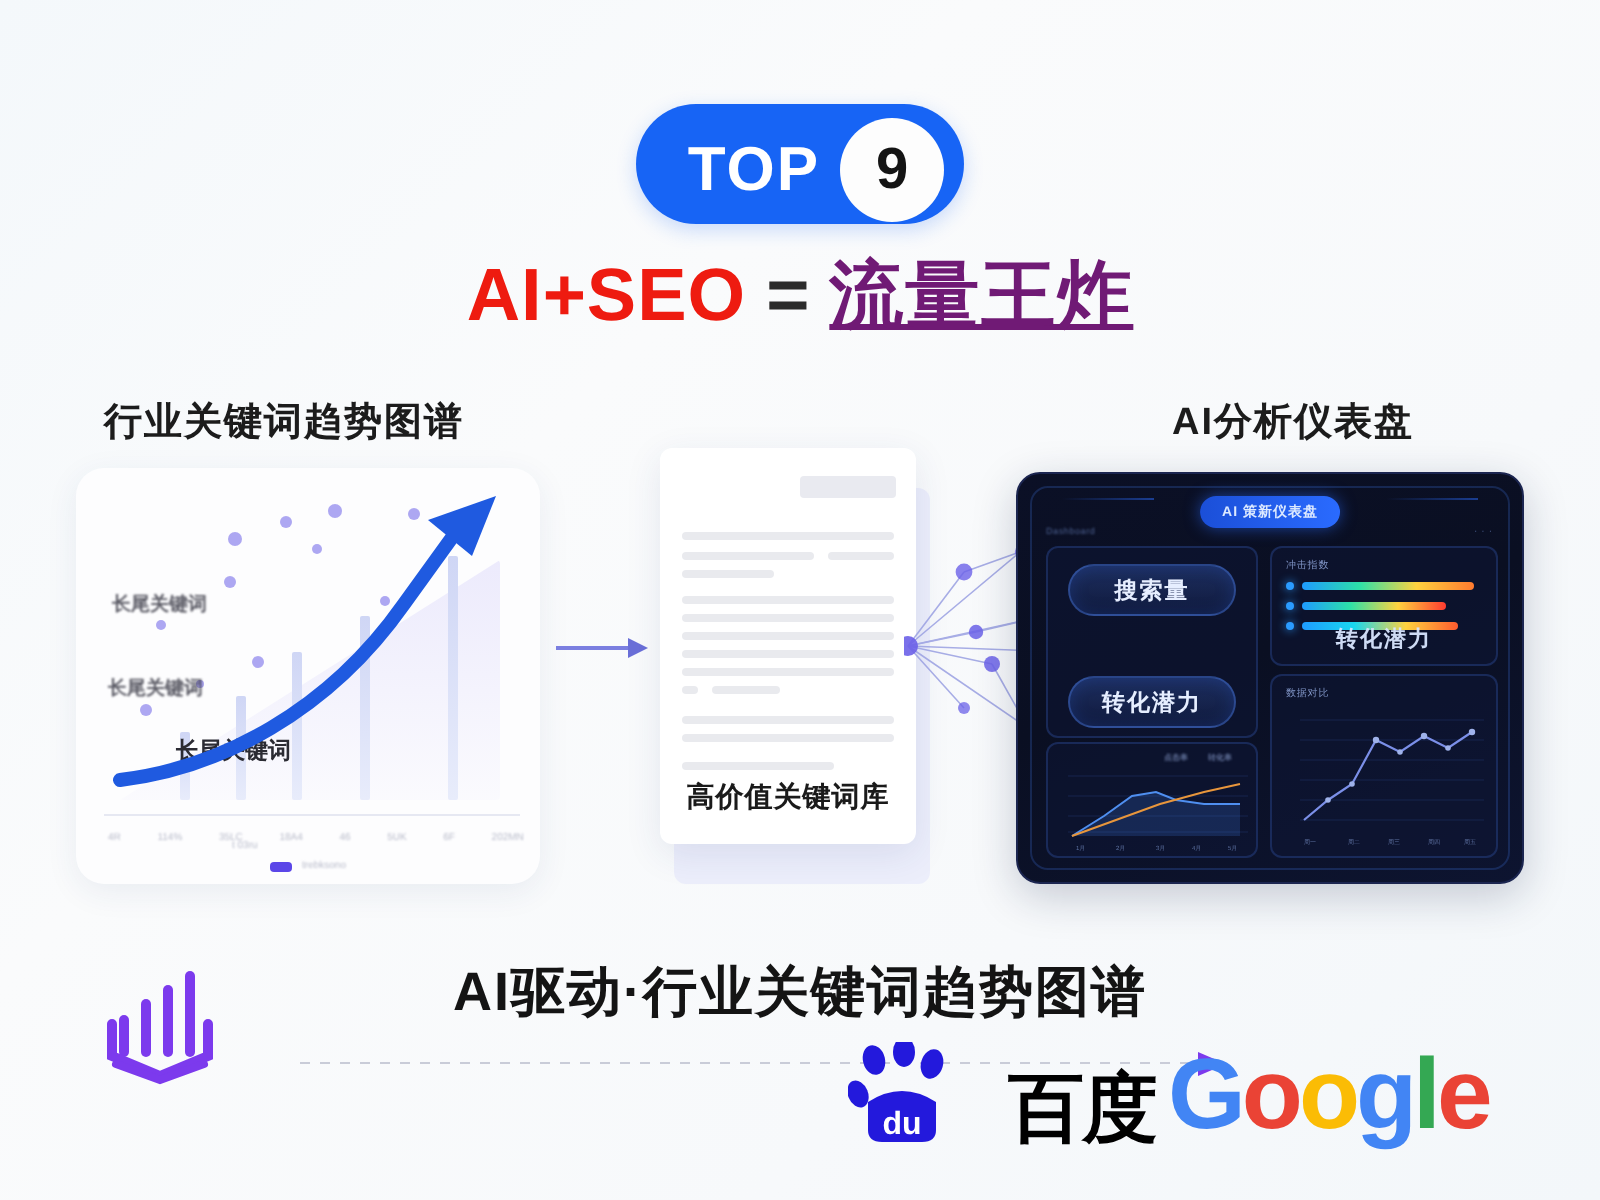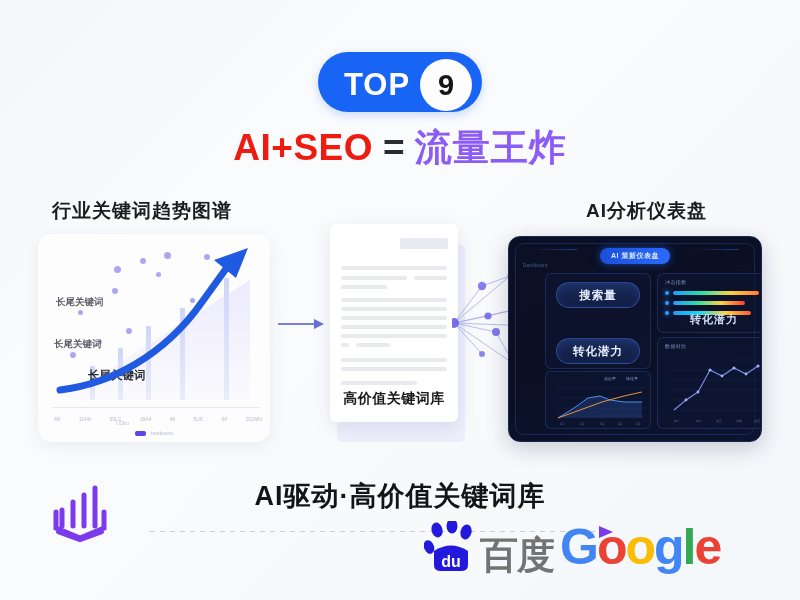--- a/index.html
+++ b/index.html
@@ -29,21 +29,21 @@
     color:#141414;font-size:29px;font-weight:bold;line-height:1;
   }
 
   
   .headline{
     position:absolute;left:0;right:0;top:128px;text-align:center;
     font-size:37px;font-weight:bold;line-height:1.1;white-space:nowrap;
   }
   .hl-red{color:#ee1b10;letter-spacing:.5px;}
   .hl-eq{color:#2b2b2b;margin:0 10px;}
-  .hl-purple{color:#8b5cf6;letter-spacing:1px;}
+  .hl-purple{color:#701a75;letter-spacing:1px;text-decoration:underline;}
 
   
   .cap{position:absolute;font-size:19px;font-weight:bold;color:#1c1c1c;letter-spacing:1px;white-space:nowrap;}
   .cap-left{left:52px;top:198px;}
   .cap-right{left:586px;top:198px;}
 
   
   .card-left{
     position:absolute;left:38px;top:234px;width:232px;height:208px;
     background:#fdfdfe;border-radius:14px;
@@ -106,21 +106,21 @@
     position:absolute;left:50%;transform:translateX(-50%);top:11px;
     background:linear-gradient(90deg,#1b4fd8,#2a6bff);
     color:#dce9ff;font-size:7px;font-weight:bold;letter-spacing:.5px;
     padding:3px 11px;border-radius:9px;white-space:nowrap;
     box-shadow:0 0 8px rgba(42,107,255,.55);
   }
   .dash-deco{position:absolute;top:12px;height:1px;background:linear-gradient(90deg,transparent,#2a6bff);opacity:.5;}
   .dash-sub{position:absolute;left:14px;top:26px;font-size:4.5px;color:#4c6090;filter:blur(.4px);letter-spacing:.3px;}
   .dash-dots{position:absolute;right:13px;top:26px;font-size:5px;color:#4c6090;letter-spacing:2px;}
 
-  .panel{position:absolute;border:1px solid rgba(55,95,190,.30);border-radius:6px;background:rgba(14,22,52,.55);margin-left:22px;}
+  .panel{position:absolute;border:1px solid rgba(55,95,190,.30);border-radius:6px;background:rgba(14,22,52,.55);}
   .p-title{position:absolute;left:7px;top:5px;font-size:5px;color:#7f93c4;filter:blur(.35px);letter-spacing:.4px;}
 
   .pill{
     position:absolute;left:50%;transform:translateX(-50%);
     width:82px;height:24px;border-radius:13px;
     background:linear-gradient(180deg,rgba(30,48,98,.95),rgba(17,27,62,.95));
     border:1px solid rgba(70,120,225,.45);
     display:flex;align-items:center;justify-content:center;
     color:#e6eeff;font-size:11.5px;font-weight:bold;letter-spacing:1px;
     box-shadow:inset 0 0 8px rgba(40,90,200,.25);
@@ -144,21 +144,21 @@
   }
   .icon-bars{position:absolute;left:48px;top:482px;width:64px;height:62px;}
   .dashed{
     position:absolute;left:150px;top:531px;width:450px;height:1px;
     background:repeating-linear-gradient(90deg,#c9ccd8 0 5px,transparent 5px 10px);
   }
   .dash-arrow{position:absolute;left:598px;top:525px;width:16px;height:14px;}
 
   .logos{position:absolute;left:424px;top:521px;display:flex;align-items:center;gap:6px;}
   .baidu{display:flex;align-items:flex-end;gap:2px;text-align:right;}
-  .baidu-cn{color:#737373;font-size:38px;font-weight:bold;letter-spacing:-1px;line-height:.95;}
+  .baidu-cn{color:#000000;font-size:38px;font-weight:bold;letter-spacing:-1px;line-height:.95;margin-left:24px;}
   .google{display:flex;align-items:baseline;font-size:50px;font-weight:bold;letter-spacing:-2px;line-height:1;}
   .g-b{color:#4285f4;} .g-r{color:#ea4335;} .g-y{color:#fbbc05;} .g-g{color:#34a853;}
 </style>
 </head>
 <body>
 
 <div class="stage">
 
   <div class="badge-wrap">
     <div class="badge">
@@ -358,21 +358,21 @@
     <g stroke="#7c3aed" stroke-width="5" stroke-linecap="round" fill="none">
       <line x1="14" y1="44" x2="14" y2="28"></line>
       <line x1="25" y1="44" x2="25" y2="20"></line>
       <line x1="36" y1="44" x2="36" y2="13"></line>
       <line x1="47" y1="44" x2="47" y2="6"></line>
       <path d="M8 30 L8 46 L32 56 L56 46 L56 30" stroke-width="5"></path>
       <path d="M10 50 L32 58 L54 50" stroke-width="4"></path>
     </g>
   </svg>
 
-  <div class="bottom-title">AI驱动·高价值关键词库</div>
+  <div class="bottom-title">AI驱动·行业关键词趋势图谱</div>
 
   <div class="dashed"></div>
   <svg class="dash-arrow" viewBox="0 0 16 14">
     <path d="M1 1 L 15 7 L 1 13 Z" fill="#7c3aed"></path>
   </svg>
 
   <div class="logos">
     <div class="baidu">
       <svg width="54" height="52" viewBox="0 0 54 52">
         <ellipse cx="13" cy="9" rx="5.5" ry="7.5" fill="#2319dc" transform="rotate(-14 13 9)"></ellipse>

